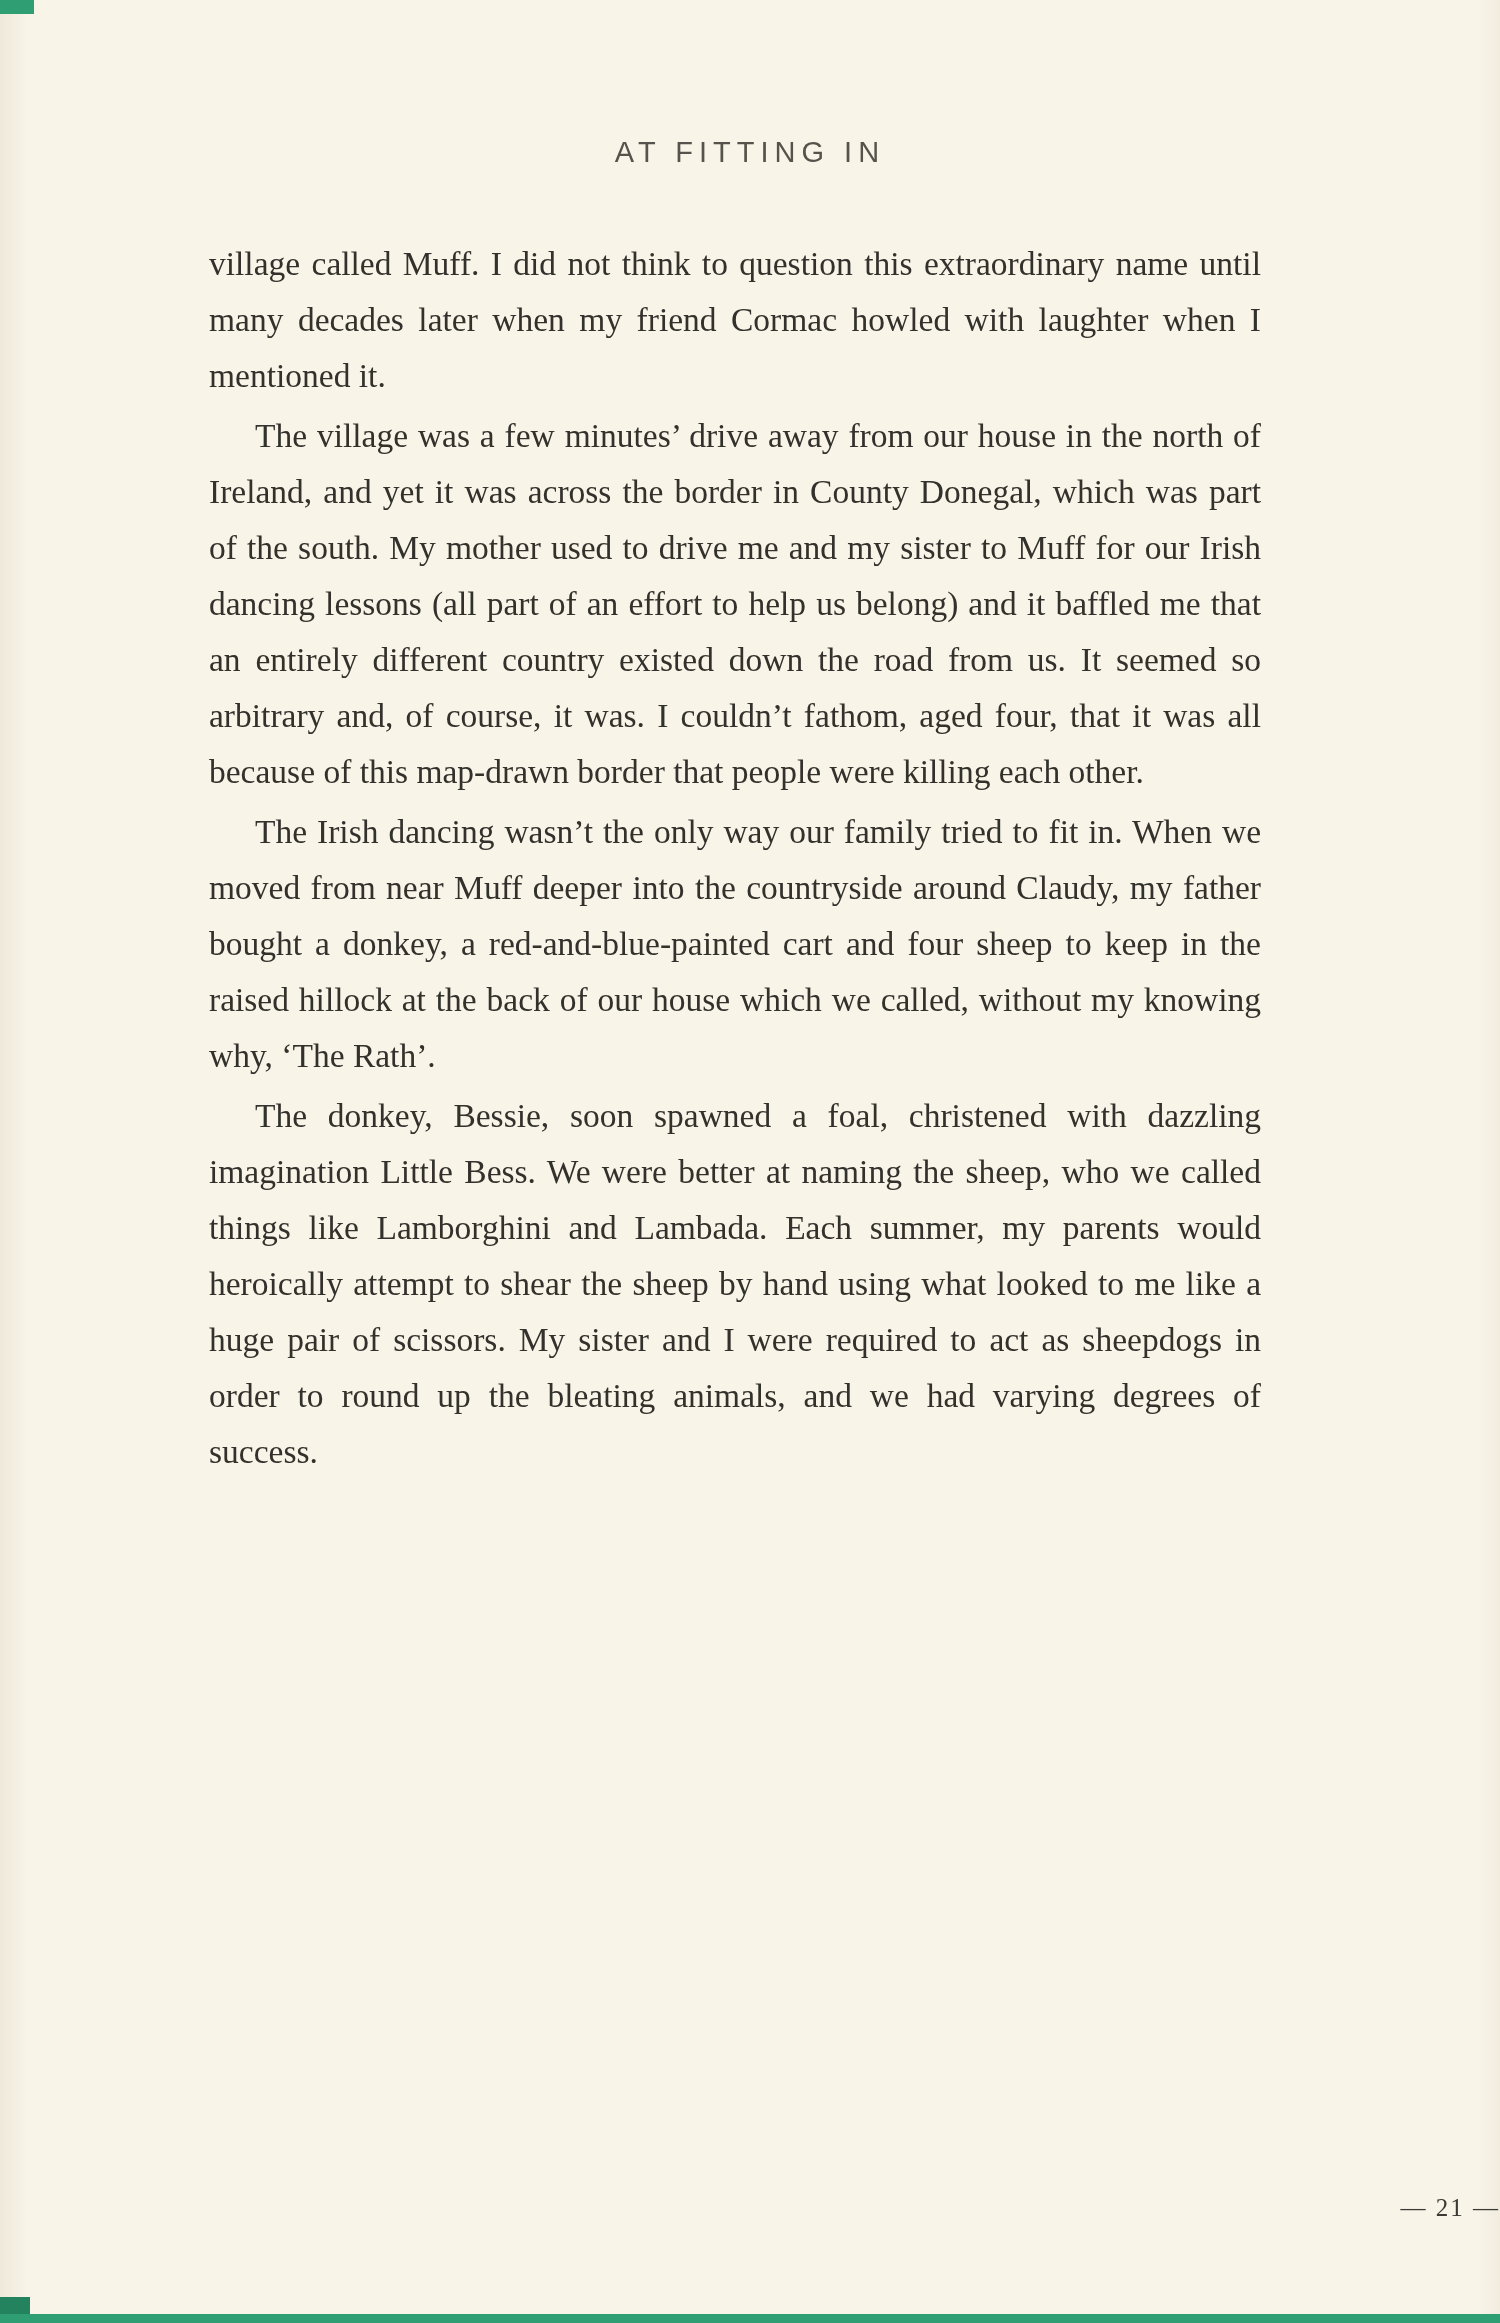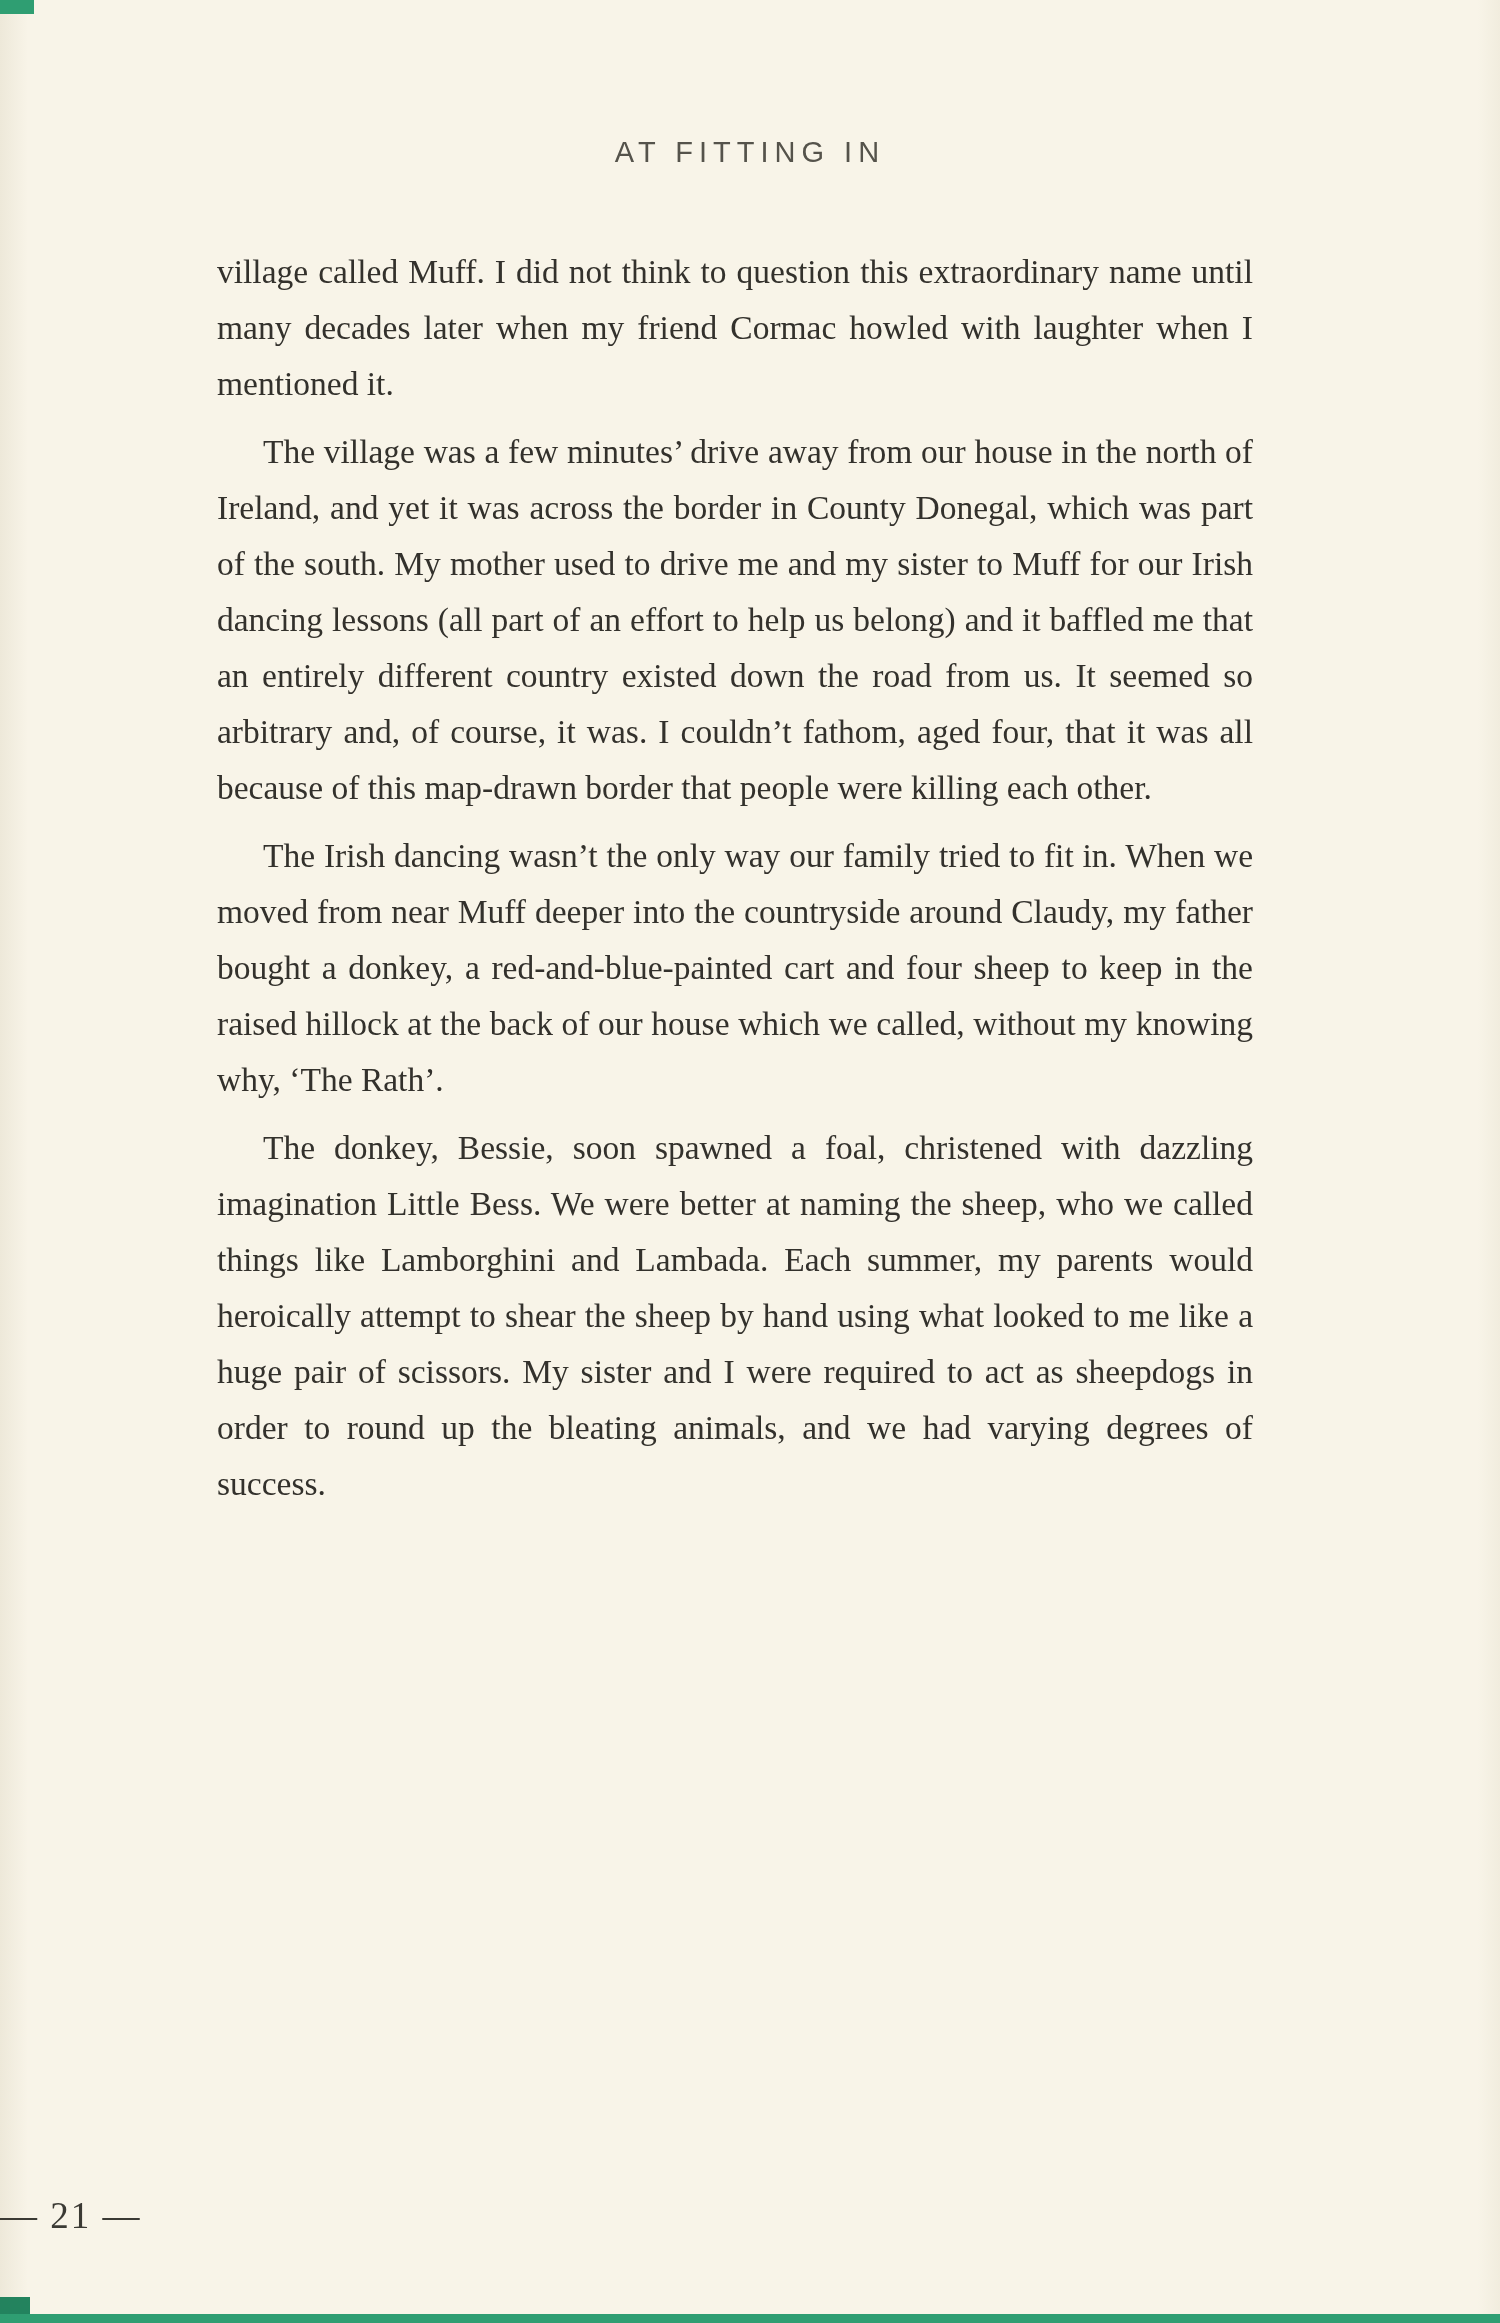--- a/index.html
+++ b/index.html
@@ -63,33 +63,33 @@
     position: absolute;
     top: 232px;
     left: 205px;
     width: 1060px;
     color: #33312c;
     font-size: 33.5px;
     line-height: 56px;
     text-align: justify;
   }
   .text-block p {
-    margin: 12px;
+    margin: 4px;
   }
   .text-block p.indent {
     text-indent: 46px;
   }
   .page-number {
     position: absolute;
     top: 2194px;
     left: 0;
     width: 100%;
-    text-align: left;
+    text-align: right;
     color: #3b3a34;
-    font-size: 37px;
+    font-size: 25px;
     letter-spacing: 2px;
   }
 </style>
 </head>
 <body>
 
 <div class="page">
 
   <div class="cover-strip-top-left"></div>
 

